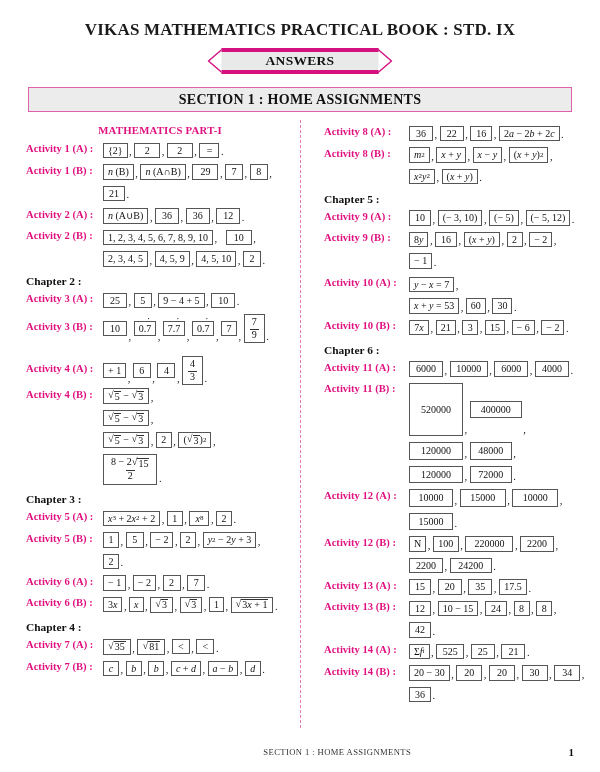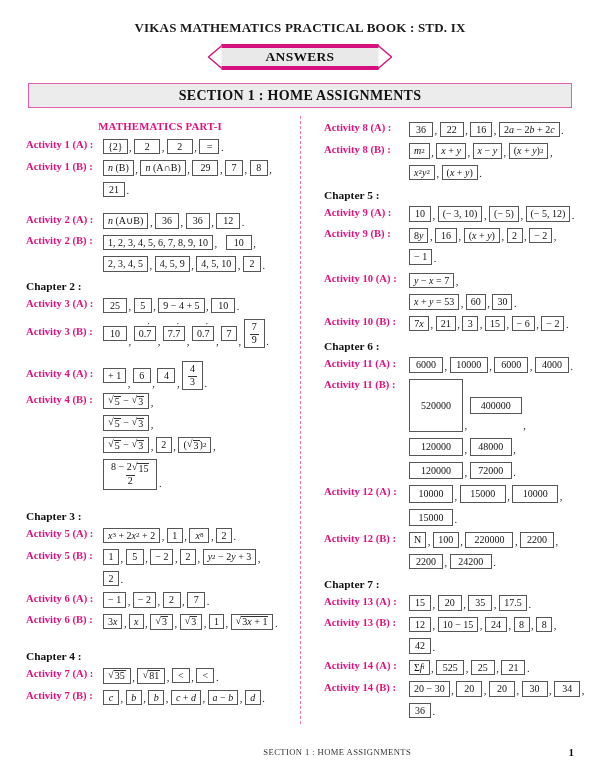--- a/index.html
+++ b/index.html
@@ -5,21 +5,21 @@
   html,body{margin:0;padding:0;}
   body{
     width:600px;height:772px;background:#ffffff;
     font-family:"Liberation Serif", serif;
     color:#111;position:relative;overflow:hidden;
   }
   .page{position:relative;width:600px;height:772px;box-sizing:border-box;padding:0;}
 
   
   .book-title{
-    text-align:center;font-weight:bold;font-size:13px;letter-spacing:.2px;
+    text-align:center;font-weight:bold;font-size:17px;letter-spacing:.2px;
     margin:0;padding-top:20px;color:#1a1a1a;
     font-family:"Liberation Serif", serif;
   }
 
   .answers-wrap{position:relative;height:30px;margin-top:8px;}
   .answers-ribbon{
     position:absolute;left:50%;transform:translateX(-50%);
     top:0;width:185px;height:26px;
   }
   .ribbon-body{
@@ -63,21 +63,21 @@
 
   .part-title{
     text-align:center;font-weight:bold;font-size:10.8px;color:#e0117f;
     letter-spacing:.2px;margin:0 0 5px 0;
   }
 
   .chapter{
     font-weight:bold;font-size:11.4px;color:#111;
     margin:7px 0 4px 0;
   }
-  .chapter.tight{margin-top:19px;}
+  .chapter.tight{margin-top:7px;}
 
   
   .act{
     display:flex;align-items:flex-start;
     margin:0 0 3px 0;
     line-height:1.15;
   }
   .act-label{
     font-weight:bold;font-size:10.6px;color:#e0117f;
     white-space:nowrap;flex:0 0 auto;padding-top:2px;
@@ -212,21 +212,21 @@
         </div>
       </div>
       <div class="act cont">
         <div class="act-label w-left">&nbsp;</div>
         <div class="act-items">
           <span class="bx" style="min-width:22px">21</span>
             <span class="sep end">.</span>
         </div>
       </div>
 
-      <div class="act" style="margin-top:13px">
+      <div class="act" style="margin-top:4px">
         <div class="act-label w-left">Activity 2 (A) :</div>
         <div class="act-items">
           <span class="bx"><span class="itl">n</span>&nbsp;(A∪B)</span>
             <span class="sep">,</span>
           <span class="bx" style="min-width:24px">36</span>
             <span class="sep">,</span>
           <span class="bx" style="min-width:24px">36</span>
             <span class="sep">,</span>
           <span class="bx" style="min-width:24px">12</span>
             <span class="sep end">.</span>
@@ -723,21 +723,20 @@
       <div class="act cont">
         <div class="act-label w-right">&nbsp;</div>
         <div class="act-items">
           <span class="bx" style="min-width:34px">2200</span>
             <span class="sep">,</span>
           <span class="bx" style="min-width:42px">24200</span>
             <span class="sep end">.</span>
         </div>
       </div>
 
-      <div class="chapter">Chapter 7 :</div>
 
       <div class="act">
         <div class="act-label w-right">Activity 13 (A) :</div>
         <div class="act-items">
           <span class="bx" style="min-width:22px">15</span>
             <span class="sep">,</span>
           <span class="bx" style="min-width:24px">20</span>
             <span class="sep">,</span>
           <span class="bx" style="min-width:24px">35</span>
             <span class="sep">,</span>

